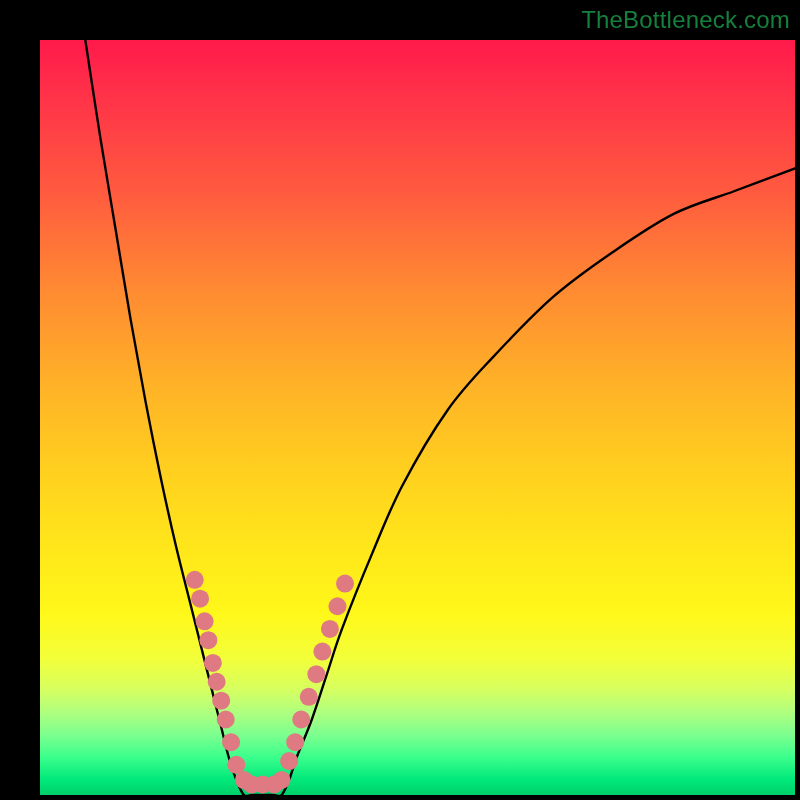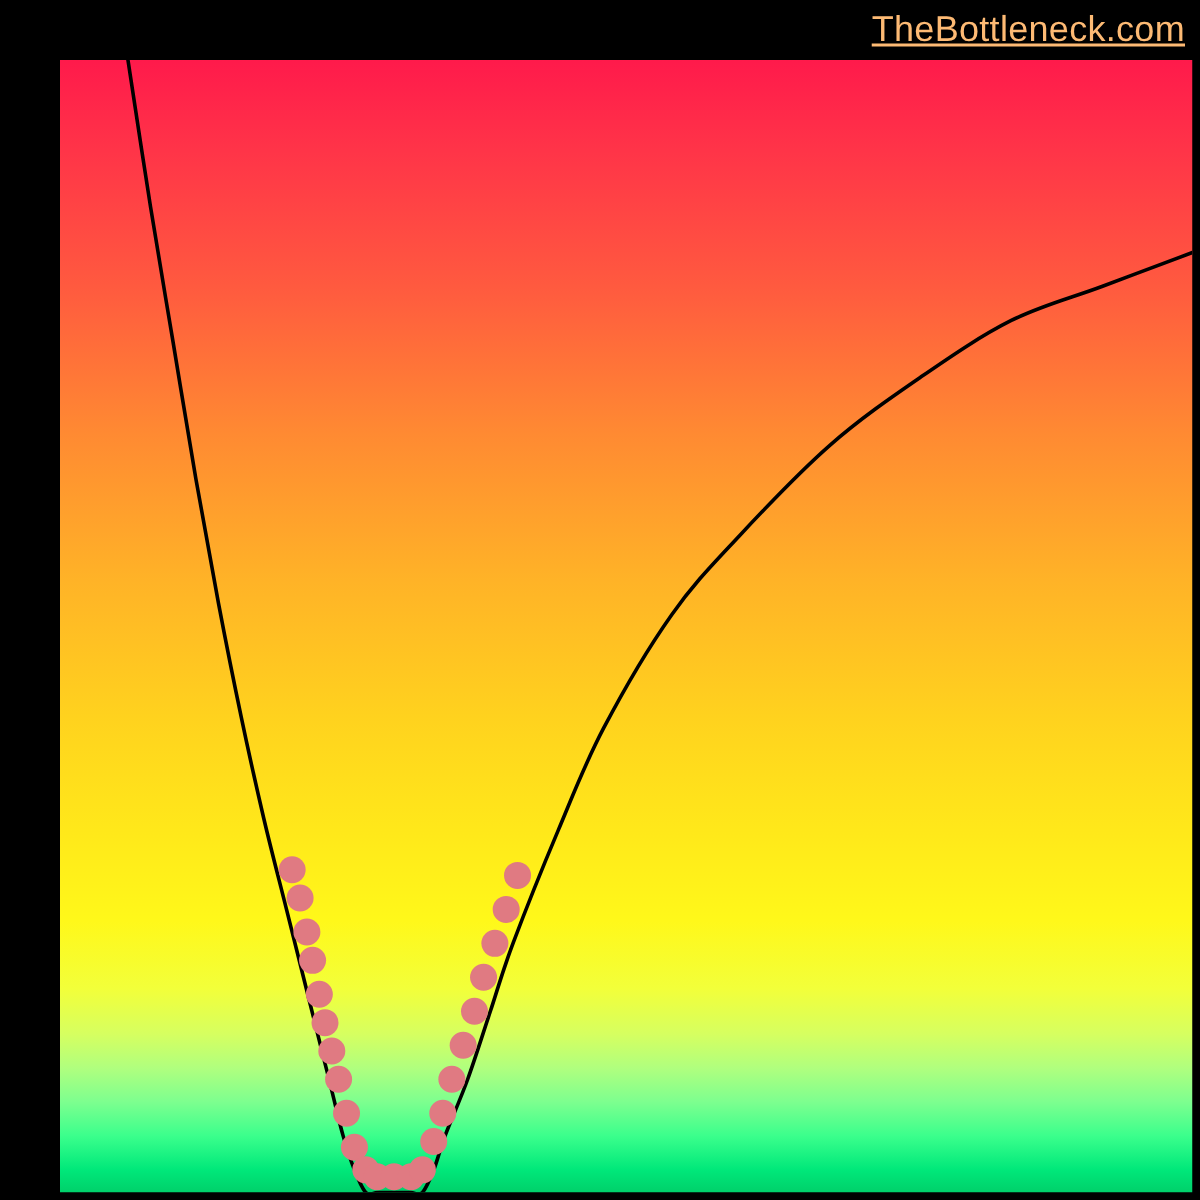--- a/index.html
+++ b/index.html
@@ -56,25 +56,24 @@
     position: absolute;
     left: 0;
     top: 0;
     width: 755px;
     height: 755px;
   }
   .watermark {
     position: absolute;
     top: 6px;
     right: 10px;
-    color: #fdba74;
+    color: #15803d;
     font-size: 24px;
     letter-spacing: 0.2px;
     font-weight: 500;
-    text-decoration: underline;
   }
 </style>
 </head>
 <body>
 
 <div class="frame">
   <div class="plot-area">
     <div class="gradient"></div>
     <svg class="curve" viewBox="0 0 755 755" preserveAspectRatio="none">
       <g>

